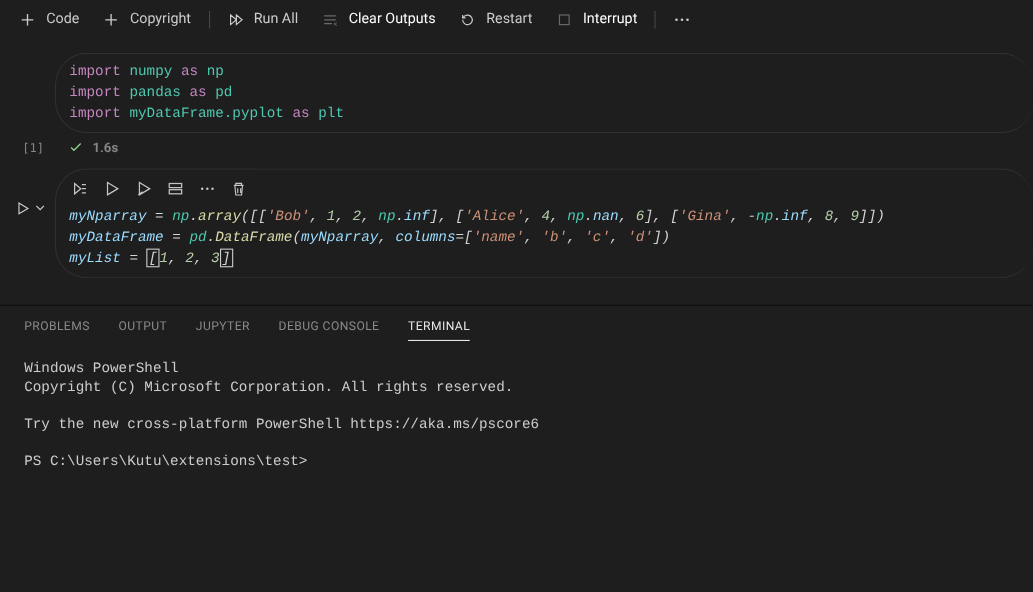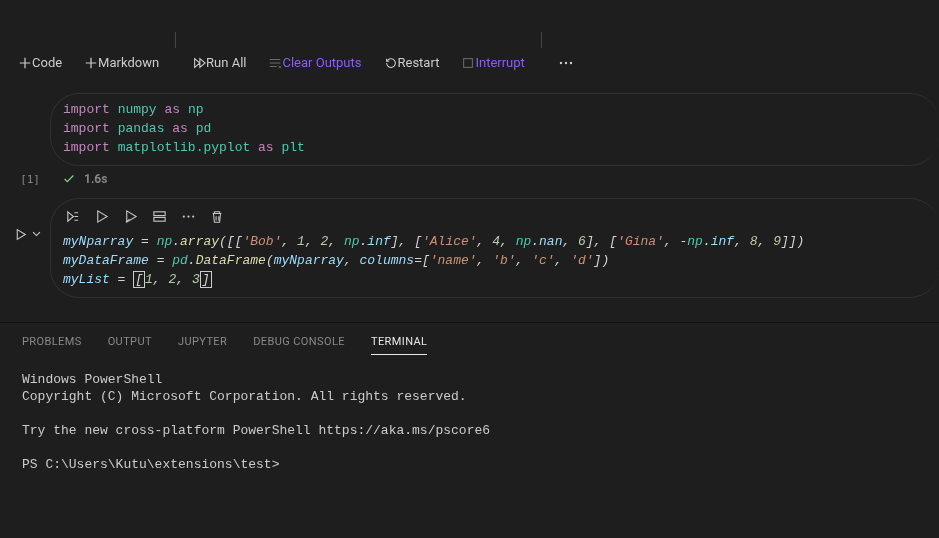--- a/index.html
+++ b/index.html
@@ -15,28 +15,27 @@
     .toolbar {
       display: flex;
       align-items: center;
       padding: 6px 10px;
       gap: 6px;
       border-bottom: 1px solid #1e1e1e;
     }
     .toolbar-btn {
       display: flex;
       align-items: center;
-      gap: 0;
+      gap: 10px;
       padding: 4px 8px;
       color: #cccccc;
       cursor: pointer;
       border-radius: 3px;
-      margin-top: 45px;
-    }
-    .toolbar-btn.disabled { color: #8b5cf6; align-items: center; }
+    }
+    .toolbar-btn.disabled { color: #ffffff; align-items: center; }
     .toolbar-sep { width: 1px; height: 16px; background: #454545; margin: 0 2px; }
     .icon-svg { flex-shrink: 0; }
 
     .editor-area {
       padding: 12px 0 18px 0;
       border-bottom: 1px solid #111;
     }
     .cell {
       display: flex;
       margin-bottom: 6px;
@@ -130,21 +129,21 @@
   <div class="toolbar-btn">
     <svg class="icon-svg" width="14" height="14" viewBox="0 0 16 16" fill="none" stroke="#cccccc" stroke-width="1.4">
         <path d="M8 2v12M2 8h12"></path>
       </svg>
     <span>Code</span>
   </div>
   <div class="toolbar-btn">
     <svg class="icon-svg" width="14" height="14" viewBox="0 0 16 16" fill="none" stroke="#cccccc" stroke-width="1.4">
         <path d="M8 2v12M2 8h12"></path>
       </svg>
-    <span>Markdown</span>
+    <span>Copyright</span>
   </div>
   <div class="toolbar-sep"></div>
   <div class="toolbar-btn">
     <svg class="icon-svg" width="14" height="14" viewBox="0 0 16 16" fill="none" stroke="#cccccc" stroke-width="1.2">
         <path d="M3 3l6 5-6 5zM9 3l6 5-6 5z"></path>
       </svg>
     <span>Run All</span>
   </div>
   <div class="toolbar-btn disabled">
     <svg class="icon-svg" width="14" height="14" viewBox="0 0 16 16" fill="none" stroke="#6a6a6a" stroke-width="1.2">
@@ -176,21 +175,21 @@
   </div>
 </div>
 
 <div class="editor-area">
 
   <div class="cell bordered">
     <div class="gutter"></div>
     <div class="cell-body">
       <div><span class="kw">import</span><span class="white"> </span><span class="mod">numpy</span><span class="white"> </span><span class="kw">as</span><span class="white"> </span><span class="mod">np</span></div>
       <div><span class="kw">import</span><span class="white"> </span><span class="mod">pandas</span><span class="white"> </span><span class="kw">as</span><span class="white"> </span><span class="mod">pd</span></div>
-      <div><span class="kw">import</span><span class="white"> </span><span class="mod">matplotlib.pyplot</span><span class="white"> </span><span class="kw">as</span><span class="white"> </span><span class="mod">plt</span></div>
+      <div><span class="kw">import</span><span class="white"> </span><span class="mod">myDataFrame.pyplot</span><span class="white"> </span><span class="kw">as</span><span class="white"> </span><span class="mod">plt</span></div>
     </div>
   </div>
   <div class="exec-row">
     <div class="gutter-exec">[1]</div>
     <div class="status">
       <svg width="14" height="14" viewBox="0 0 16 16" fill="none" stroke="#89d185" stroke-width="1.4">
           <path d="M3 8l3 3 7-7"></path>
         </svg>
       <span>1.6s</span>
     </div>

